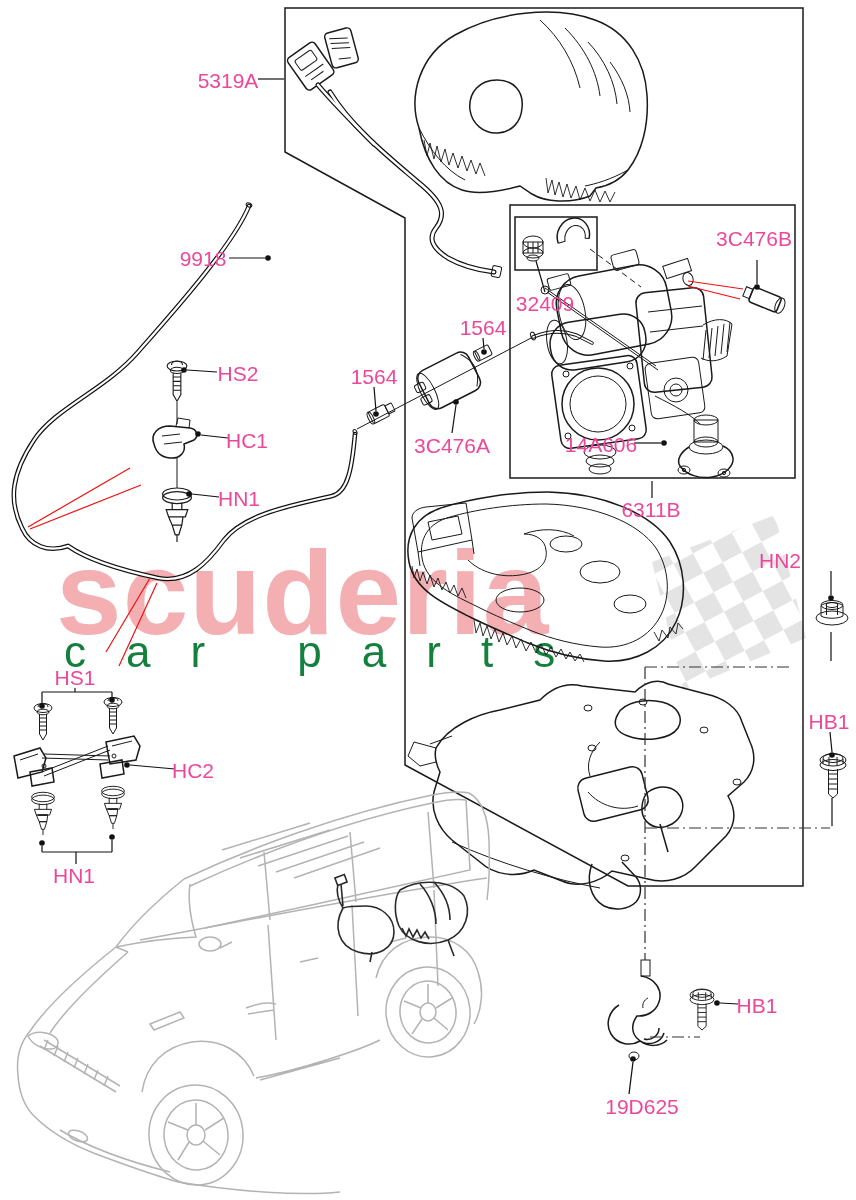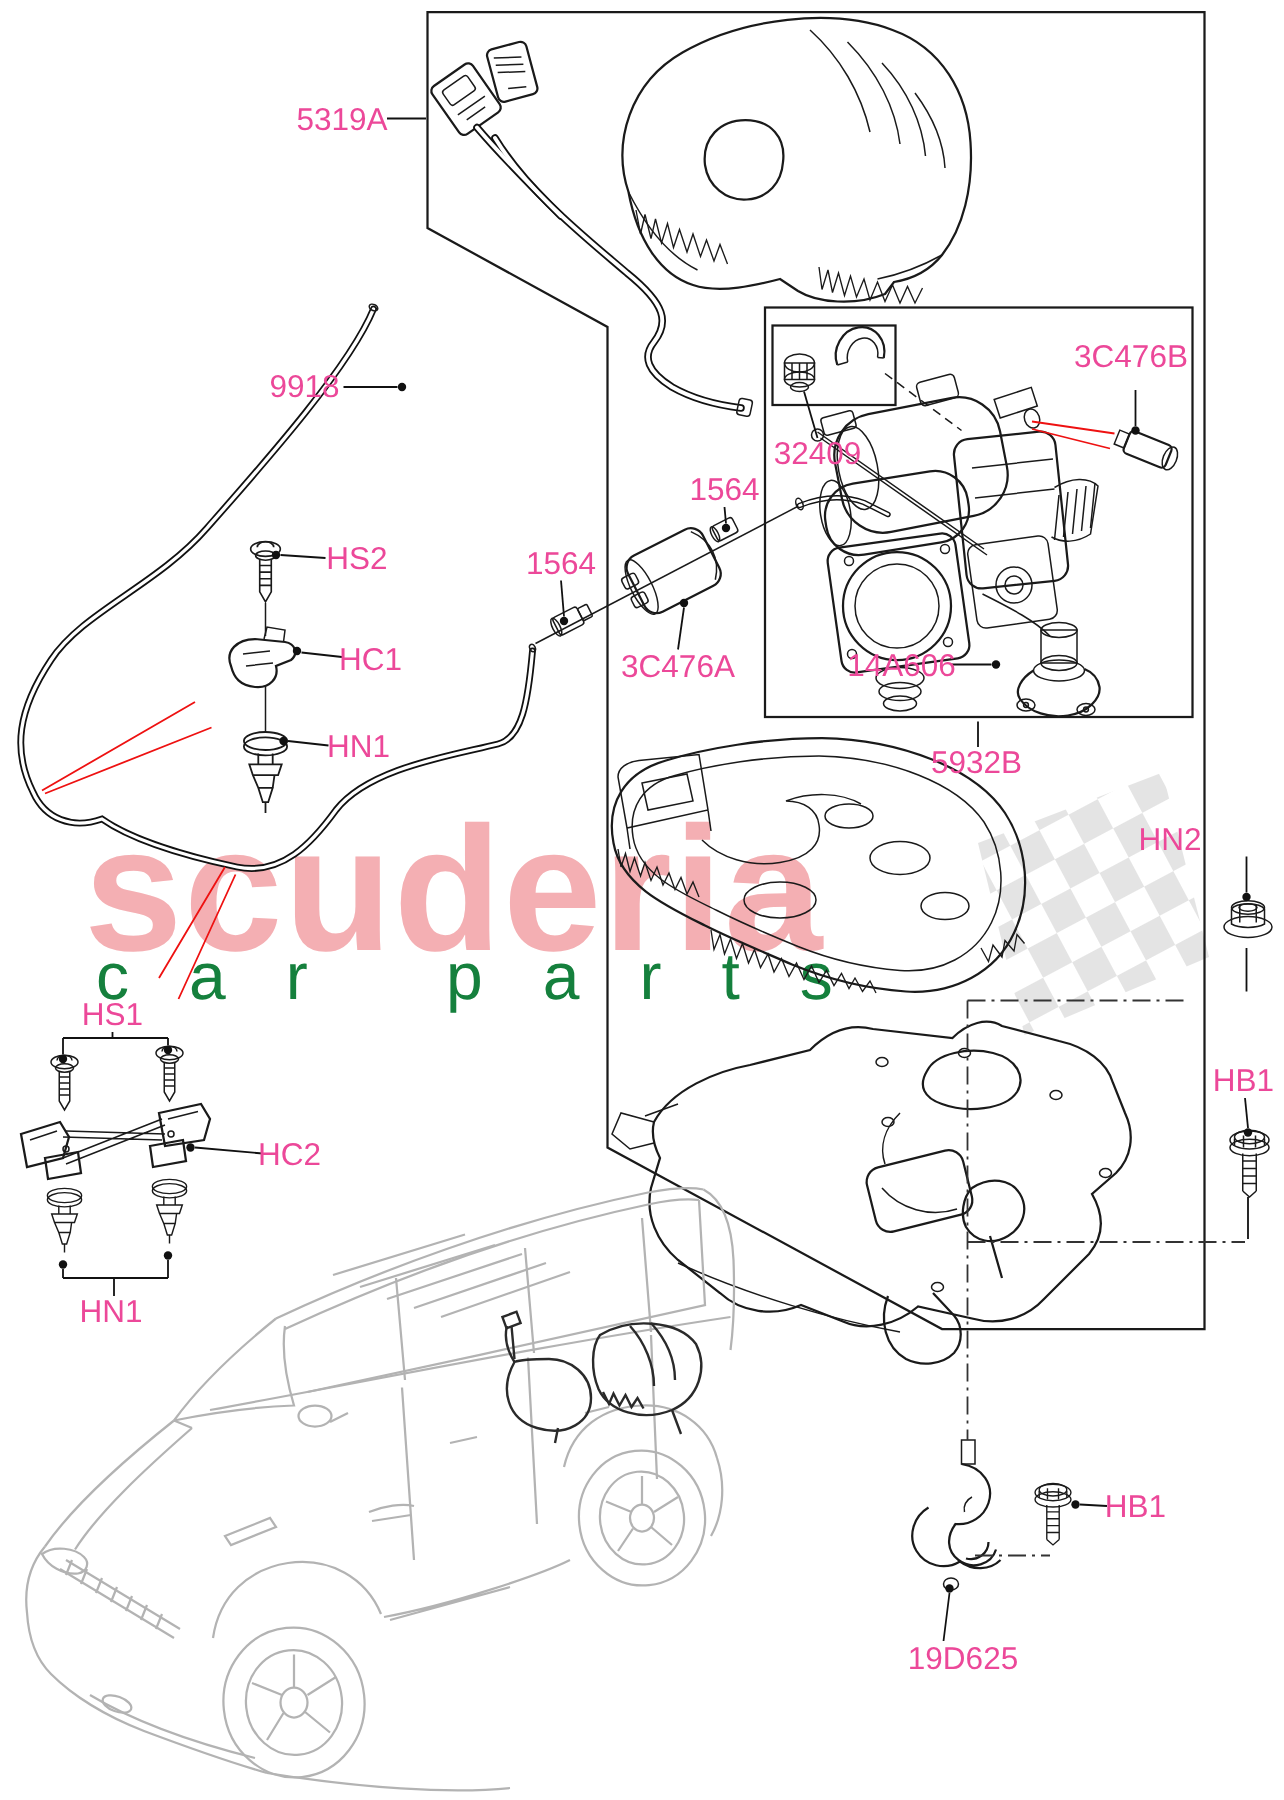--- a/index.html
+++ b/index.html
@@ -371,21 +371,21 @@
   <div class="callout" style="left:203px;top:258px">9918</div>
   <div class="callout" style="left:238px;top:373px">HS2</div>
   <div class="callout" style="left:247px;top:440px">HC1</div>
   <div class="callout" style="left:239px;top:498px">HN1</div>
   <div class="callout" style="left:374px;top:376px">1564</div>
   <div class="callout" style="left:452px;top:445px">3C476A</div>
   <div class="callout" style="left:483px;top:327px">1564</div>
   <div class="callout" style="left:545px;top:303px">32409</div>
   <div class="callout" style="left:754px;top:238px">3C476B</div>
   <div class="callout" style="left:601px;top:444px">14A606</div>
-  <div class="callout" style="left:651px;top:509px">5932B</div>
+  <div class="callout" style="left:651px;top:509px">6311B</div>
   <div class="callout" style="left:780px;top:560px">HN2</div>
   <div class="callout" style="left:829px;top:721px">HB1</div>
   <div class="callout" style="left:75px;top:677px">HS1</div>
   <div class="callout" style="left:193px;top:770px">HC2</div>
   <div class="callout" style="left:74px;top:875px">HN1</div>
   <div class="callout" style="left:757px;top:1005px">HB1</div>
   <div class="callout" style="left:642px;top:1106px">19D625</div>
 </div>
 
 </body></html>

